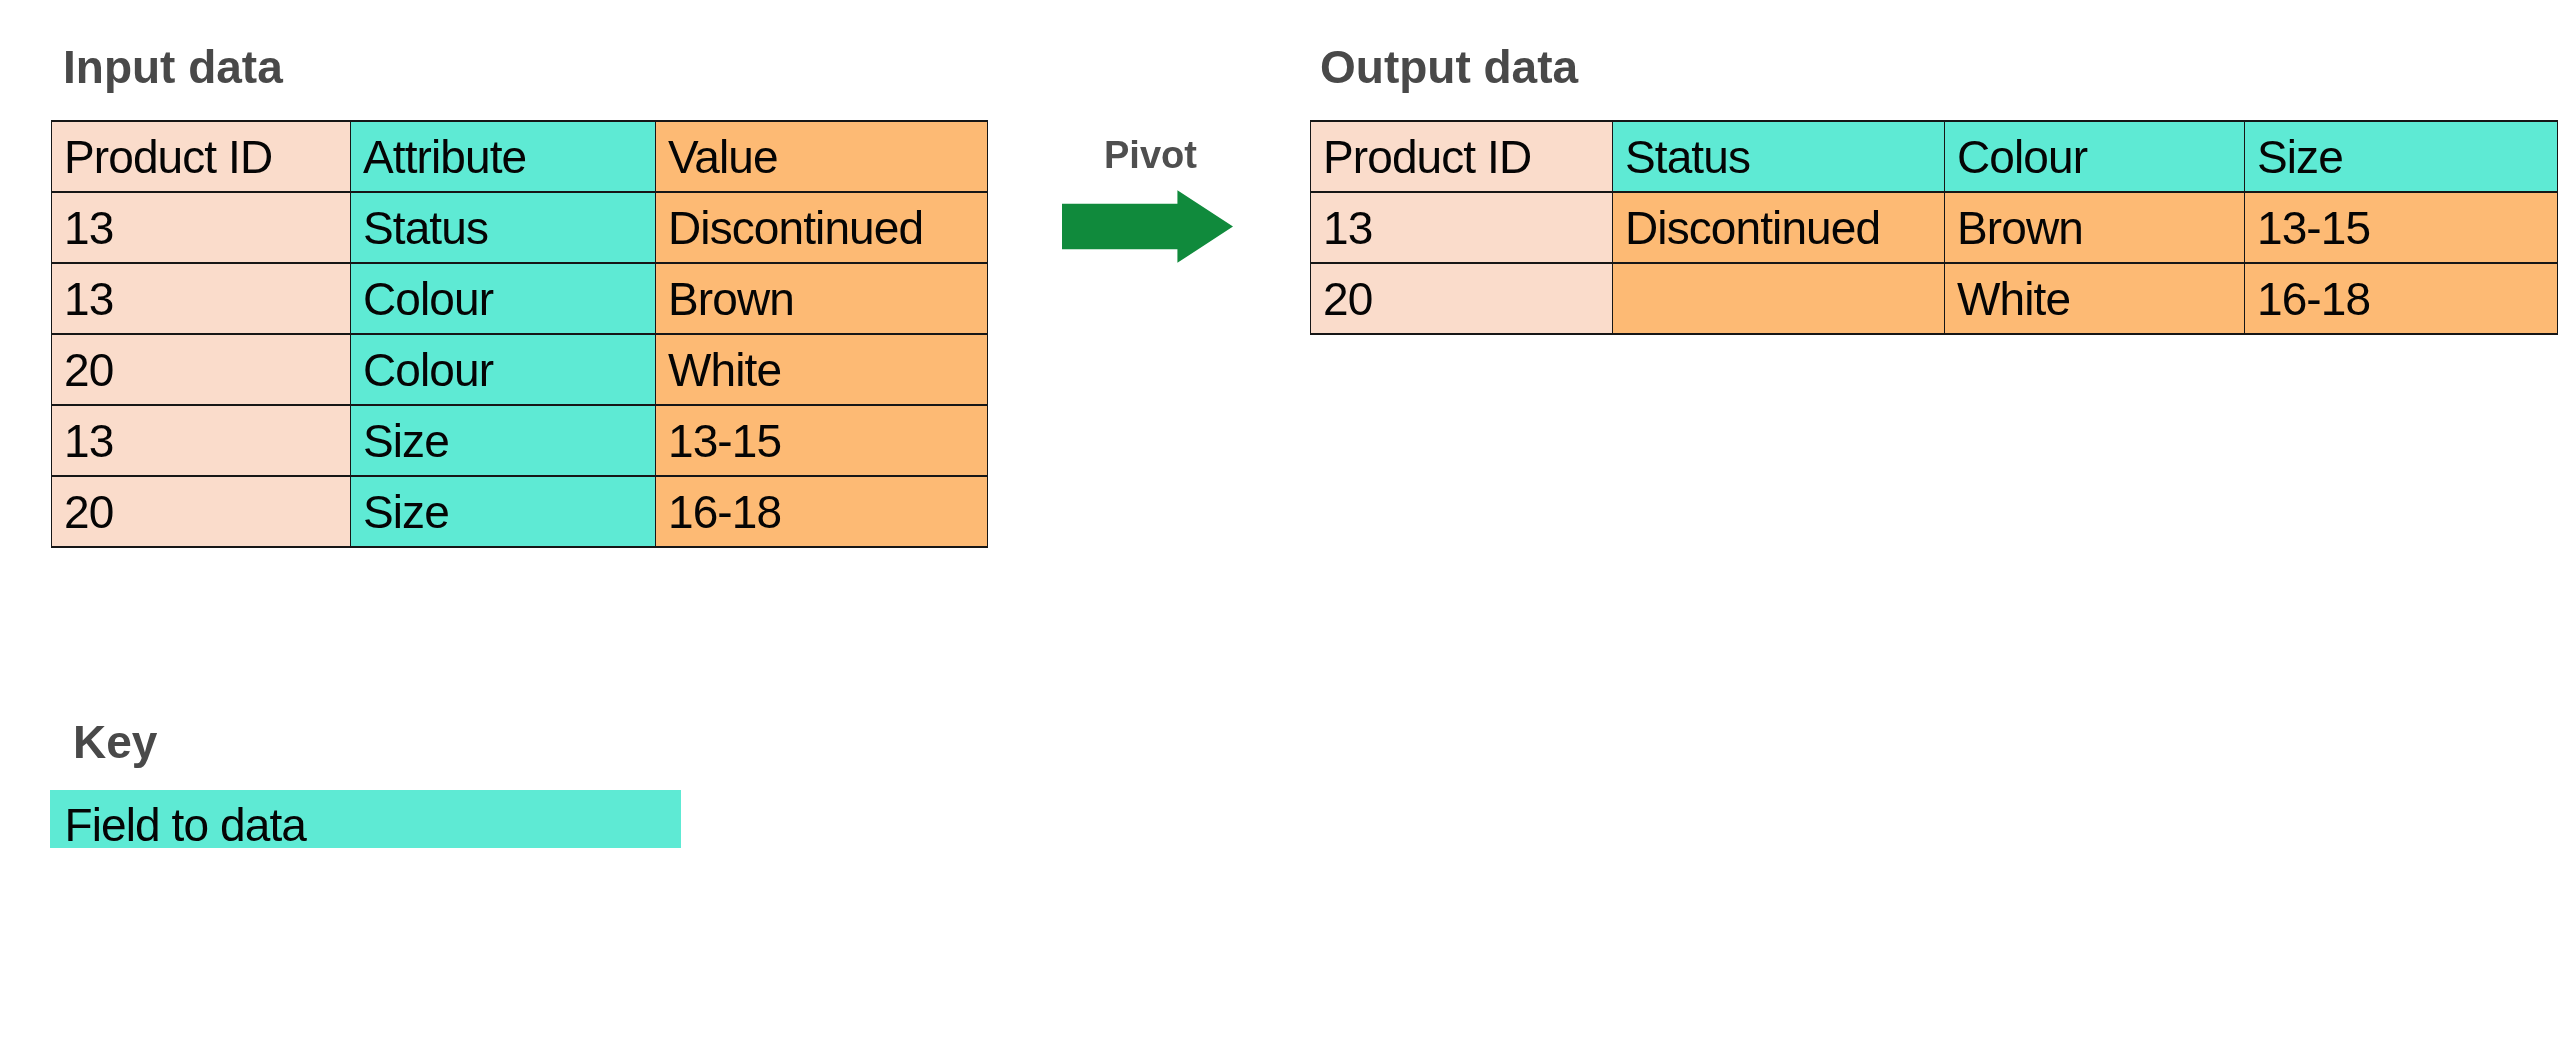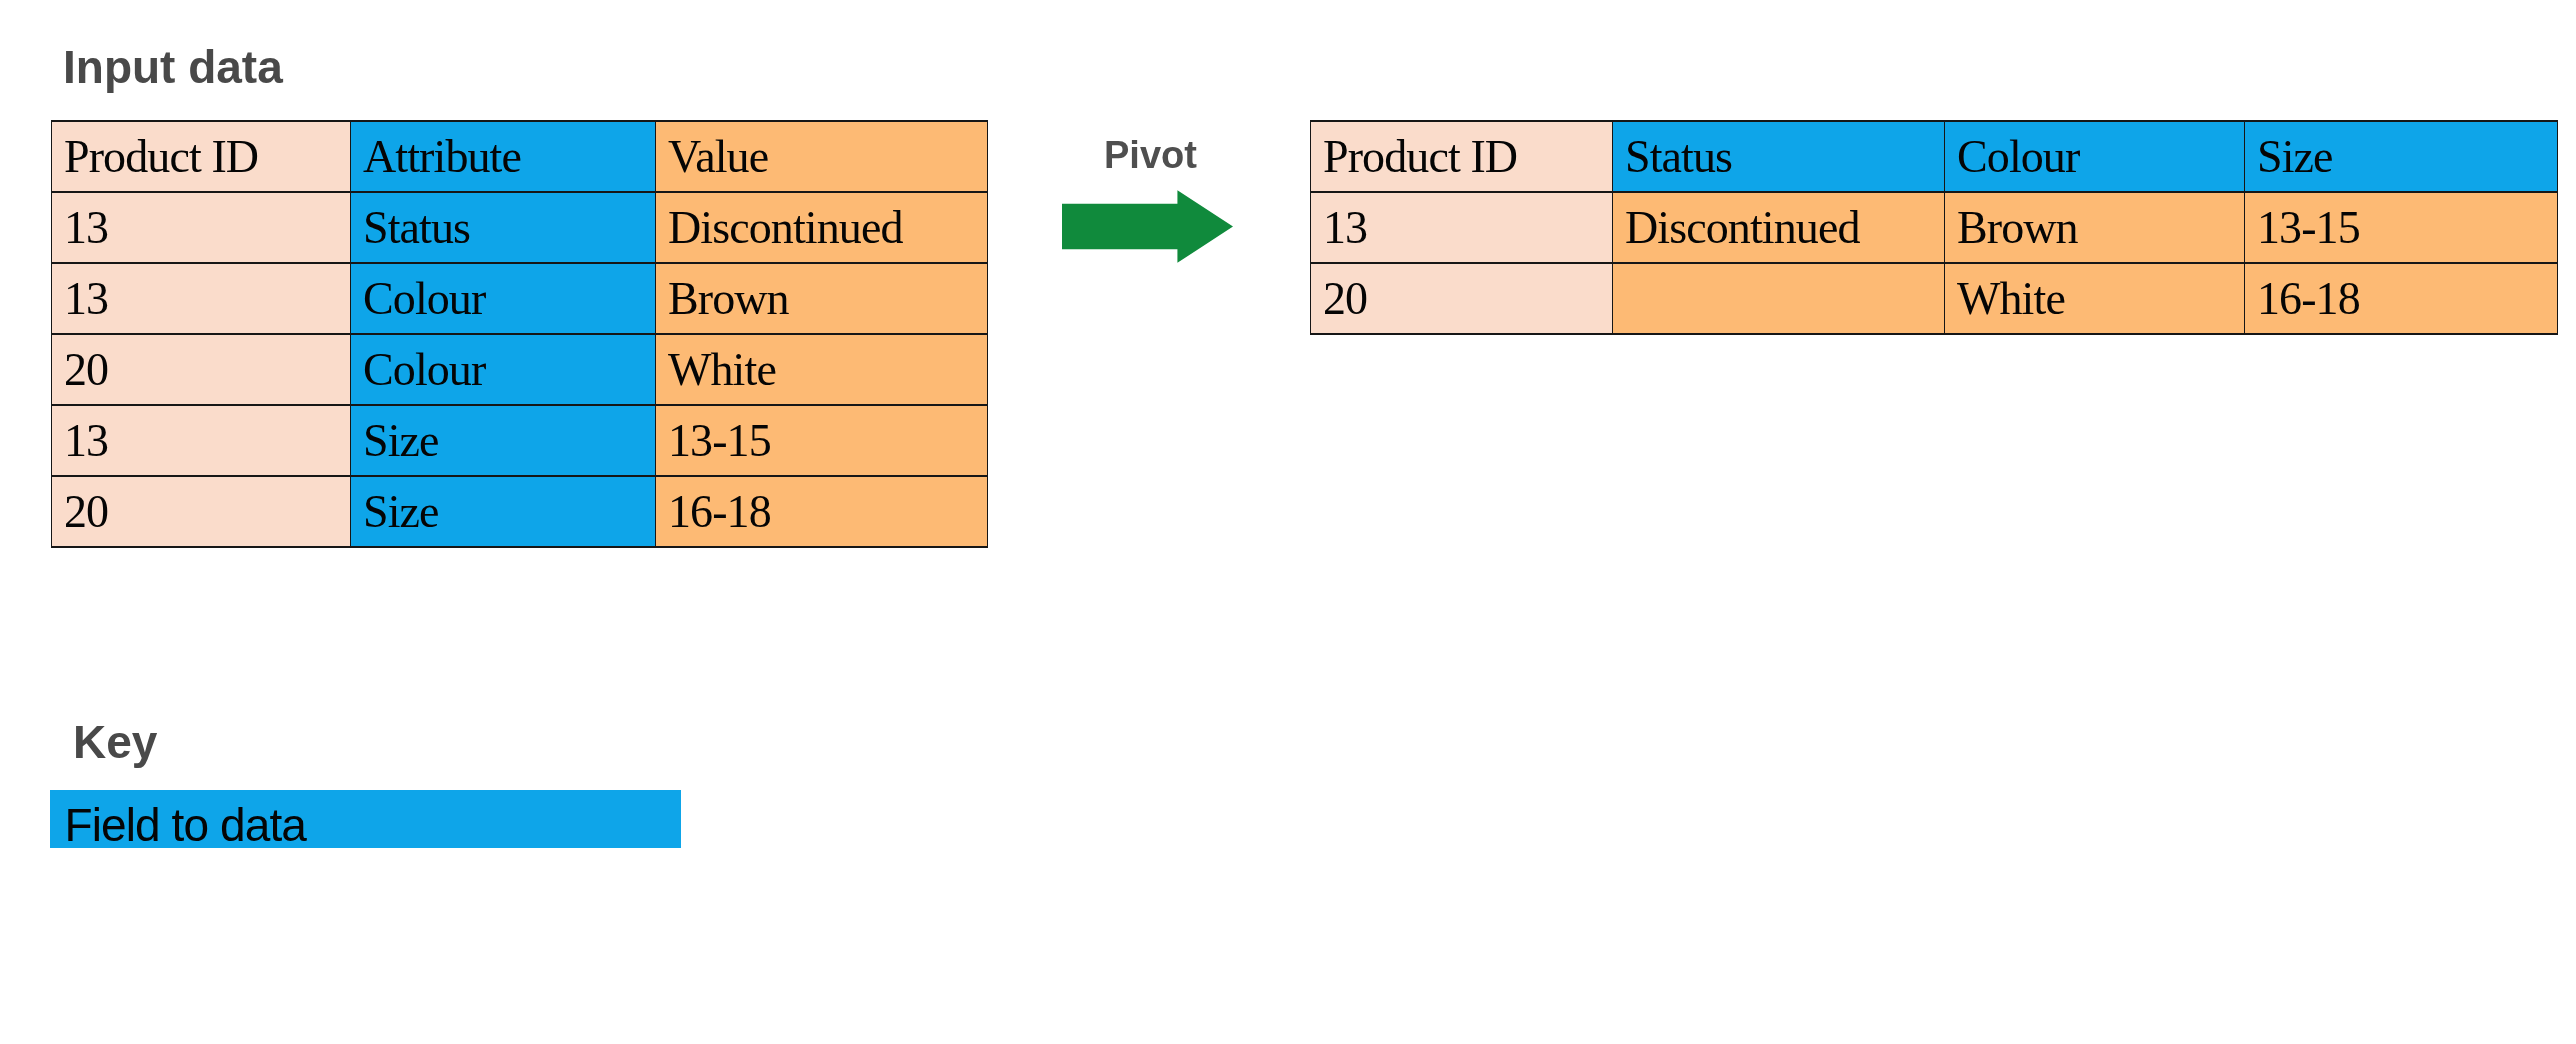--- a/index.html
+++ b/index.html
@@ -10,30 +10,30 @@
   .title {
     position:absolute; font-weight:bold; font-size:46px; line-height:1.15;
     color:#494949; white-space:nowrap;
   }
   .pivot-label {
     position:absolute; font-weight:bold; font-size:38px; line-height:1.1;
     color:#4f4f4f; white-space:nowrap;
   }
   table.grid {
     position:absolute; border-collapse:collapse; table-layout:fixed;
-    font-size:46px; color:#050505; letter-spacing:-0.9px;font-family:Liberation Serif, serif;
+    font-size:46px; color:#050505; letter-spacing:-0.9px;
   }
   .grid td {
     border:1.7px solid #161616; border-top-width:2.6px; border-bottom-width:2.6px;
     height:69px; padding:0 6.8px 0 12px; vertical-align:middle;
     white-space:nowrap; overflow:hidden;
   }
   .grid td.num { text-align:left; padding-right:6.8px; }
   .peach { background:#fadccb; }
-  .green { background:#0ea5e9; }
+  .green { background:#5eead4; }
   .blue  { background:#fdba74; }
   .arrow-svg { position:absolute; display:block; }
   .key-block { position:absolute; width:631px; }
   .key-row {
     height:69px; display:flex; align-items:center; padding-left:14.5px;
     font-size:46px; color:#050505; letter-spacing:-0.9px; white-space:nowrap;
   }
 </style>
 </head>
 <body>
@@ -80,20 +80,21 @@
         <td class="blue">16-18</td>
       </tr>
     </tbody>
   </table>
 
   <div class="pivot-label" style="left:1082px; top:135px;margin-left:22px;">Pivot</div>
   <svg class="arrow-svg" style="left:1062px; top:190px;" width="171" height="73" viewBox="0 0 200 85" aria-hidden="true">
     <polygon points="0,16 135,16 135,0 200,42.5 135,85 135,69 0,69" fill="#108a3c"></polygon>
   </svg>
 
+  <div class="title" style="left:1320px; top:41px;">Output data</div>
 
   <table class="grid" style="left:1310px; top:120px;">
     <colgroup>
         <col style="width:302px">
         <col style="width:332px">
         <col style="width:300px">
         <col style="width:313px">
       </colgroup>
     <tbody>
       <tr>

